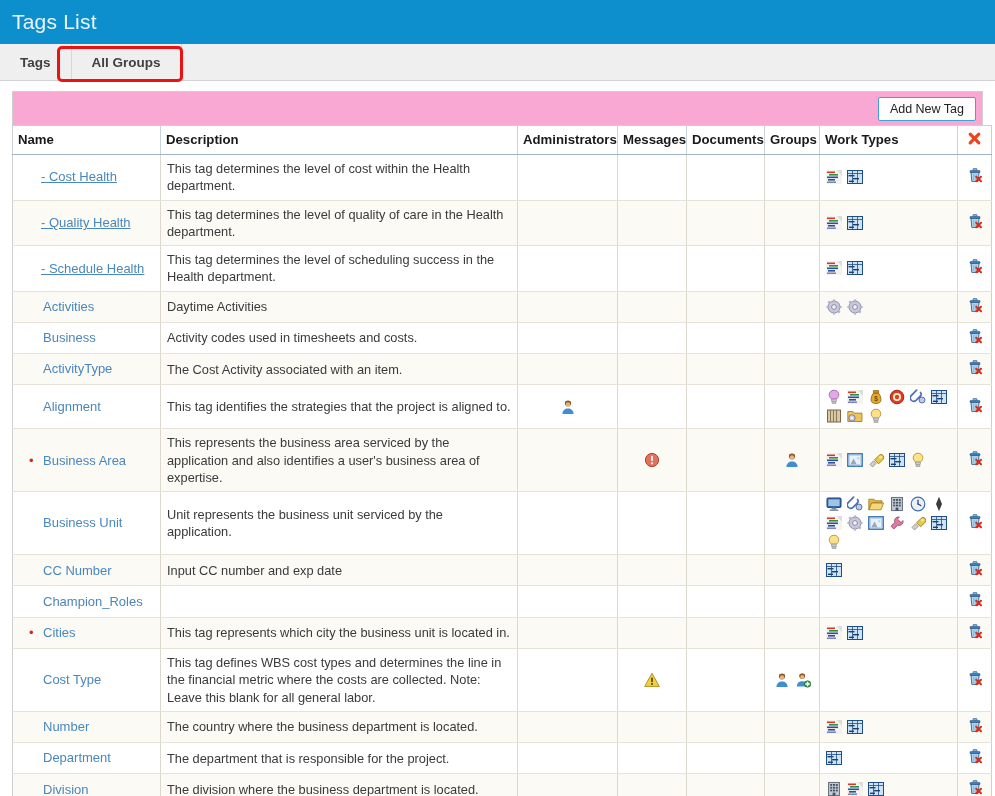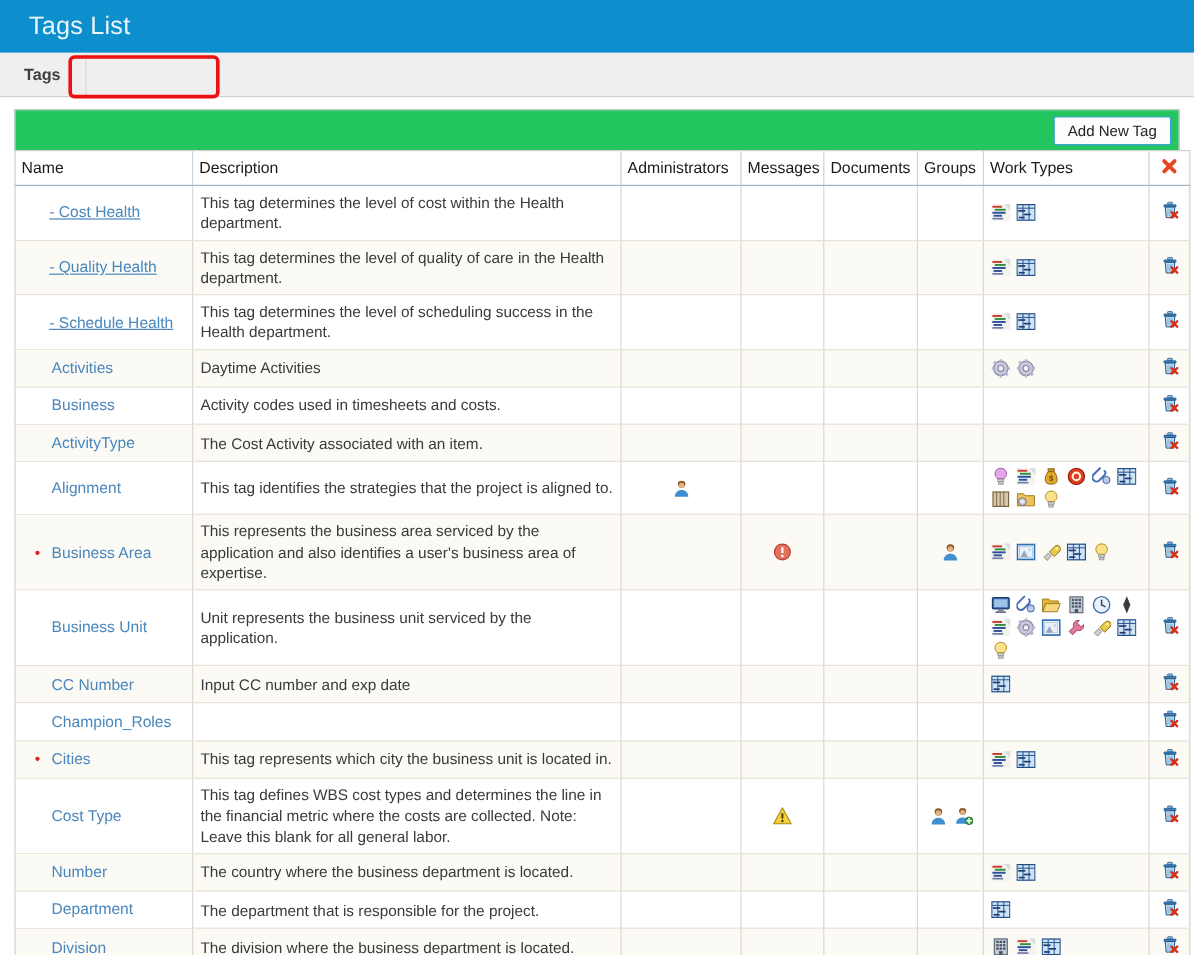--- a/index.html
+++ b/index.html
@@ -10,21 +10,21 @@
     background: #ffffff;
     font-family: "Liberation Sans", sans-serif;
   }
 
   
   #titlebar {
     height: 44px;
     background: #0d8fce;
     display: flex;
     align-items: center;
-    padding-left: 24px;
+    padding-left: 12px;
   }
   #titlebar .title {
     color: #eaf6fc;
     font-size: 21px;
     font-weight: 400;
     letter-spacing: .2px;
   }
 
   
   #tabstrip {
@@ -73,21 +73,21 @@
     background: #ffffff;
   }
   #toolbar {
     border: 1px solid #cfcfcf;
     border-bottom: none;
     height: 34px;
     display: flex;
     align-items: center;
     justify-content: flex-end;
     padding-right: 6px;
-    background: #22c55e;
+    background: #f9a8d4;
   }
   #add-new-tag {
     font-family: "Liberation Sans", sans-serif;
     font-size: 12.5px;
     color: #222;
     background: #fdfdfd;
     border: 1px solid #3fa3d6;
     border-radius: 2px;
     padding: 4px 11px;
     cursor: pointer;
@@ -95,21 +95,21 @@
 
   
   table {
     border-collapse: collapse;
     width: 971px;
     table-layout: fixed;
     border: 1px solid #cfcfcf;
   }
   thead th {
     font-size: 13.2px;
-    font-weight: normal;
+    font-weight: bold;
     color: #1a1a1a;
     text-align: left;
     padding: 6px 5px 7px 5px;
     border-right: 1px solid #c8d4dd;
     border-bottom: 1px solid #9fb3c2;
     background: #ffffff;
     vertical-align: middle;
     height: 27px;
   }
   thead th:last-child { border-right: none; }
@@ -176,20 +176,23 @@
 </head>
 <body>
 
 <div id="titlebar">
   <span class="title">Tags List</span>
 </div>
 
 <div id="tabstrip">
   <div class="tab">
     <span>Tags</span>
+  </div>
+  <div class="tab">
+    <span>All Groups</span>
   </div>
   <div class="tab spacer"></div>
   <div id="tab-highlight"></div>
 </div>
 
 <div id="content">
 
   <div id="toolbar">
     <button id="add-new-tag">Add New Tag</button>
   </div>

